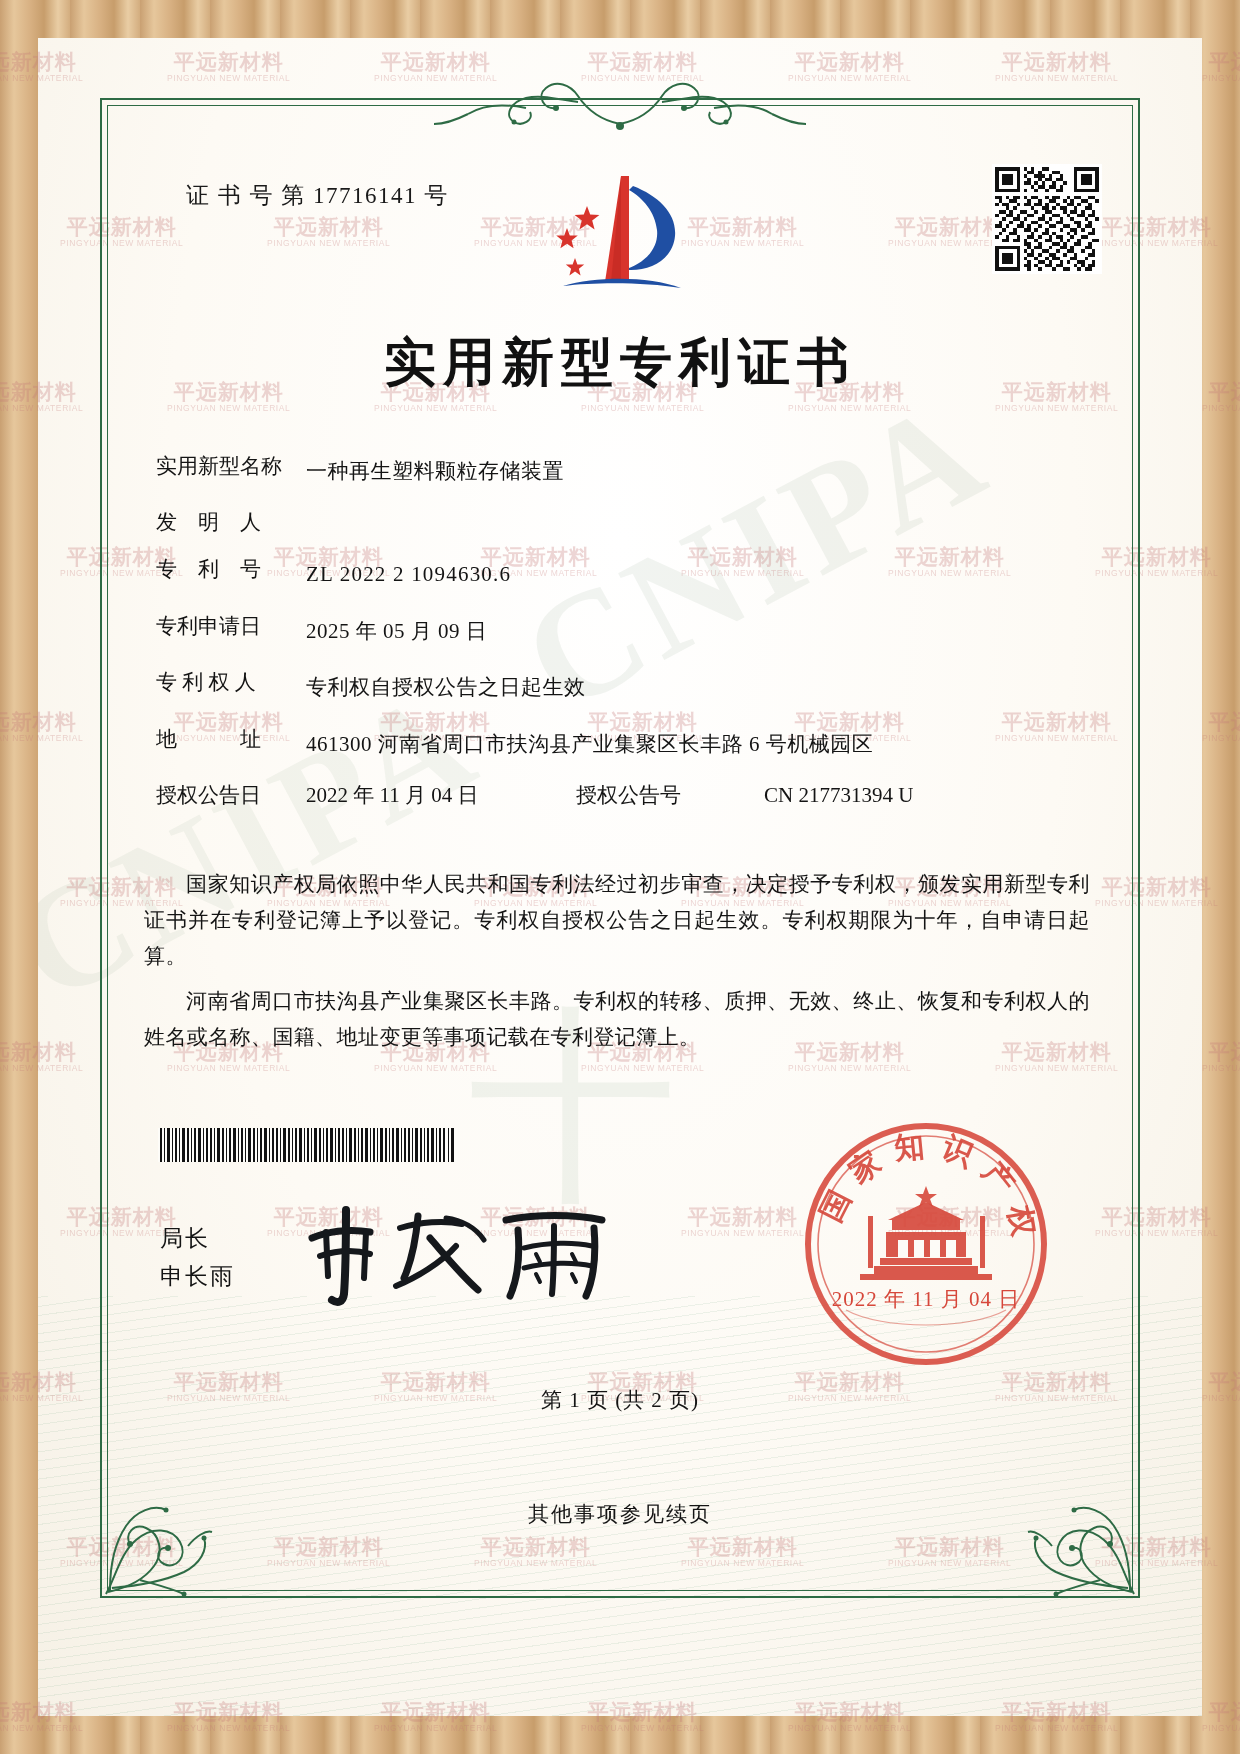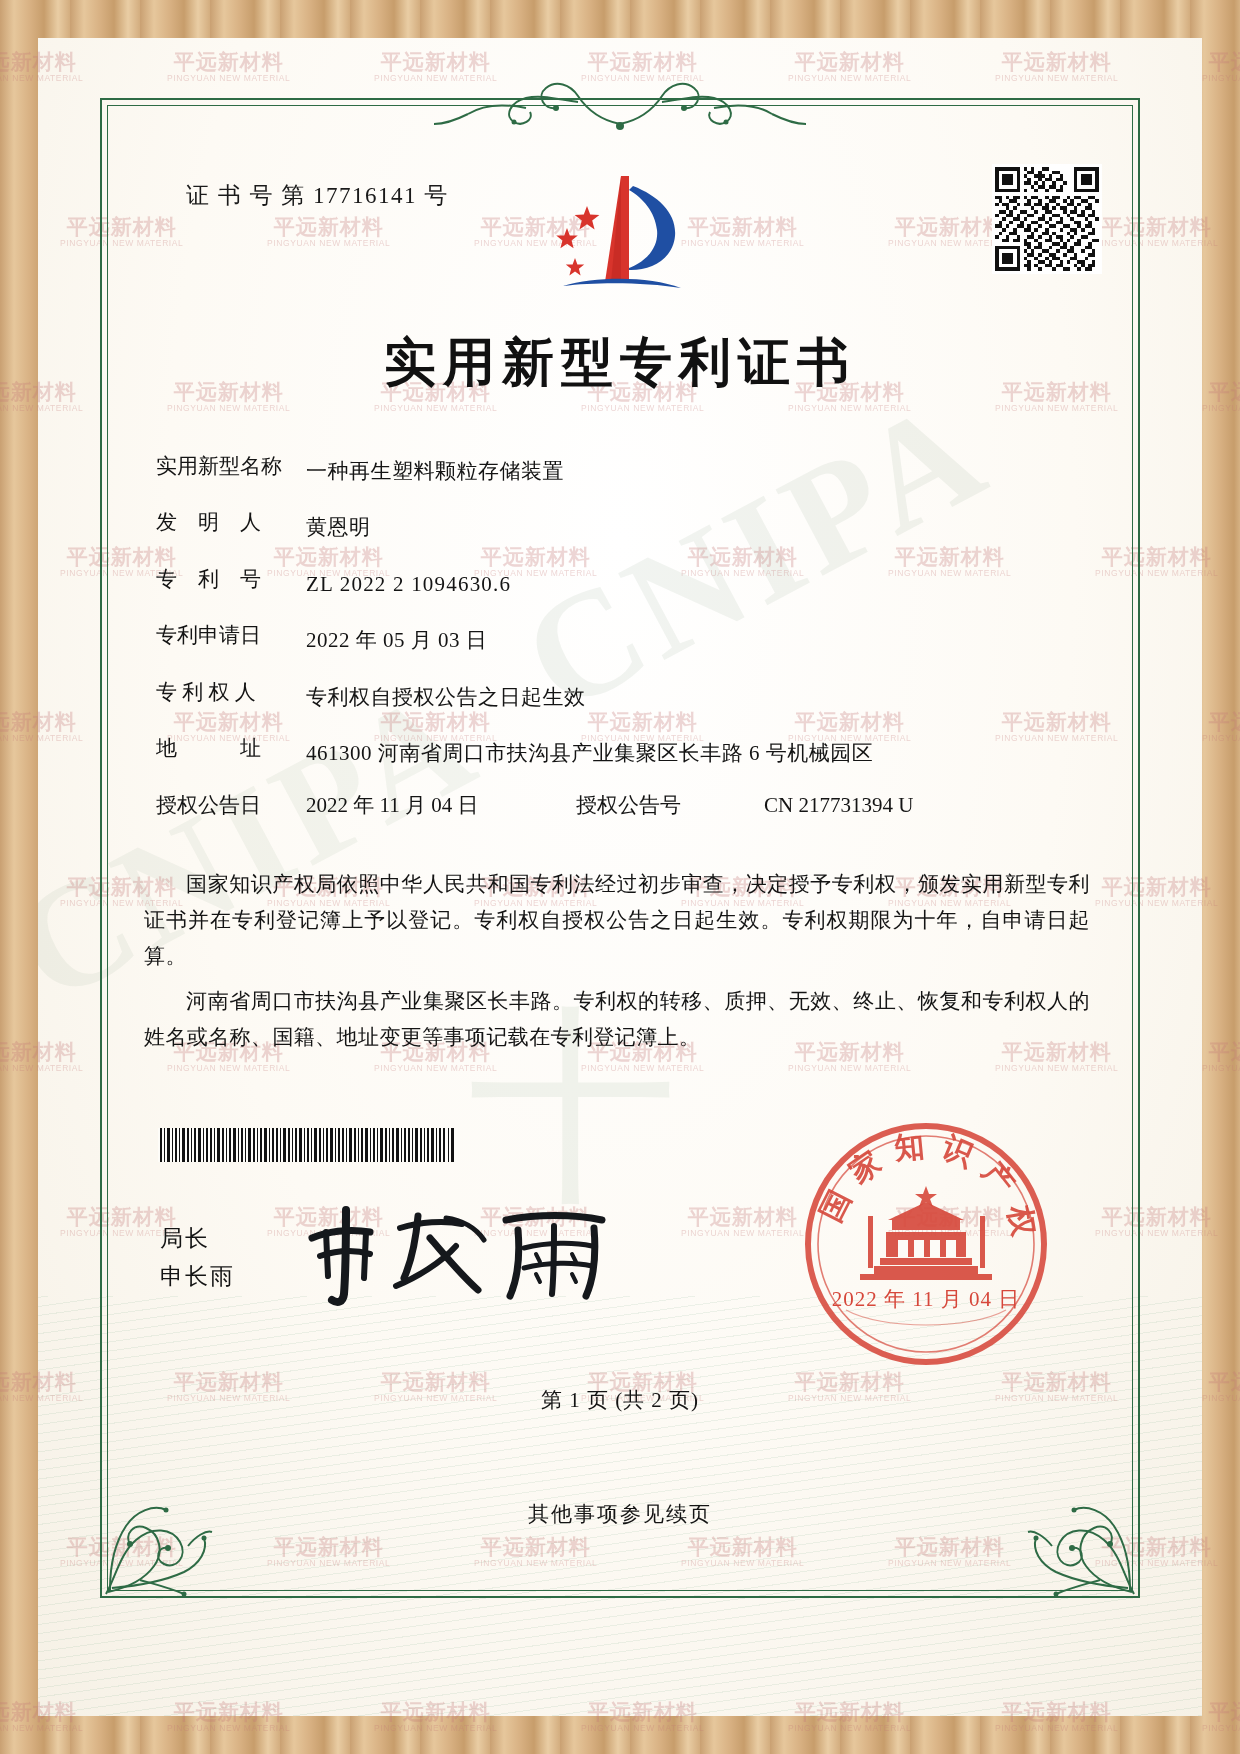--- a/index.html
+++ b/index.html
@@ -609,31 +609,30 @@
 
     <div class="fields">
 
       <div class="field-row">
         <div class="field-label">实用新型名称</div>
         <div class="field-value">一种再生塑料颗粒存储装置</div>
       </div>
 
       <div class="field-row">
         <div class="field-label">发　明　人</div>
-        <div class="field-value">黄恩明</div>
       </div>
 
       <div class="field-row">
         <div class="field-label">专　利　号</div>
         <div class="field-value mono-ish">ZL 2022 2 1094630.6</div>
       </div>
 
       <div class="field-row">
         <div class="field-label">专利申请日</div>
-        <div class="field-value">2022 年 05 月 03 日</div>
+        <div class="field-value">2025 年 05 月 09 日</div>
       </div>
 
       <div class="field-row">
         <div class="field-label">专 利 权 人</div>
         <div class="field-value">专利权自授权公告之日起生效</div>
       </div>
 
       <div class="field-row">
         <div class="field-label">地　　　址</div>
         <div class="field-value">461300 河南省周口市扶沟县产业集聚区长丰路 6 号机械园区</div>

